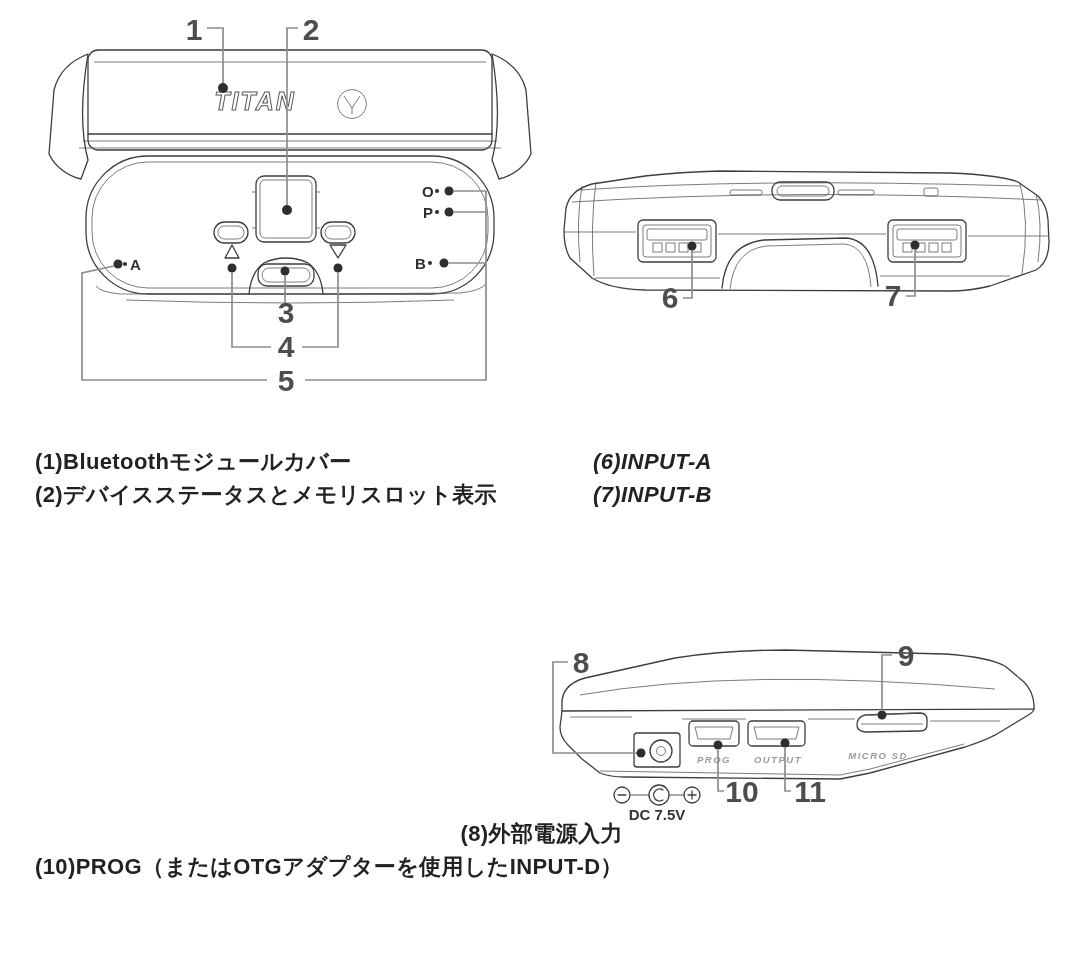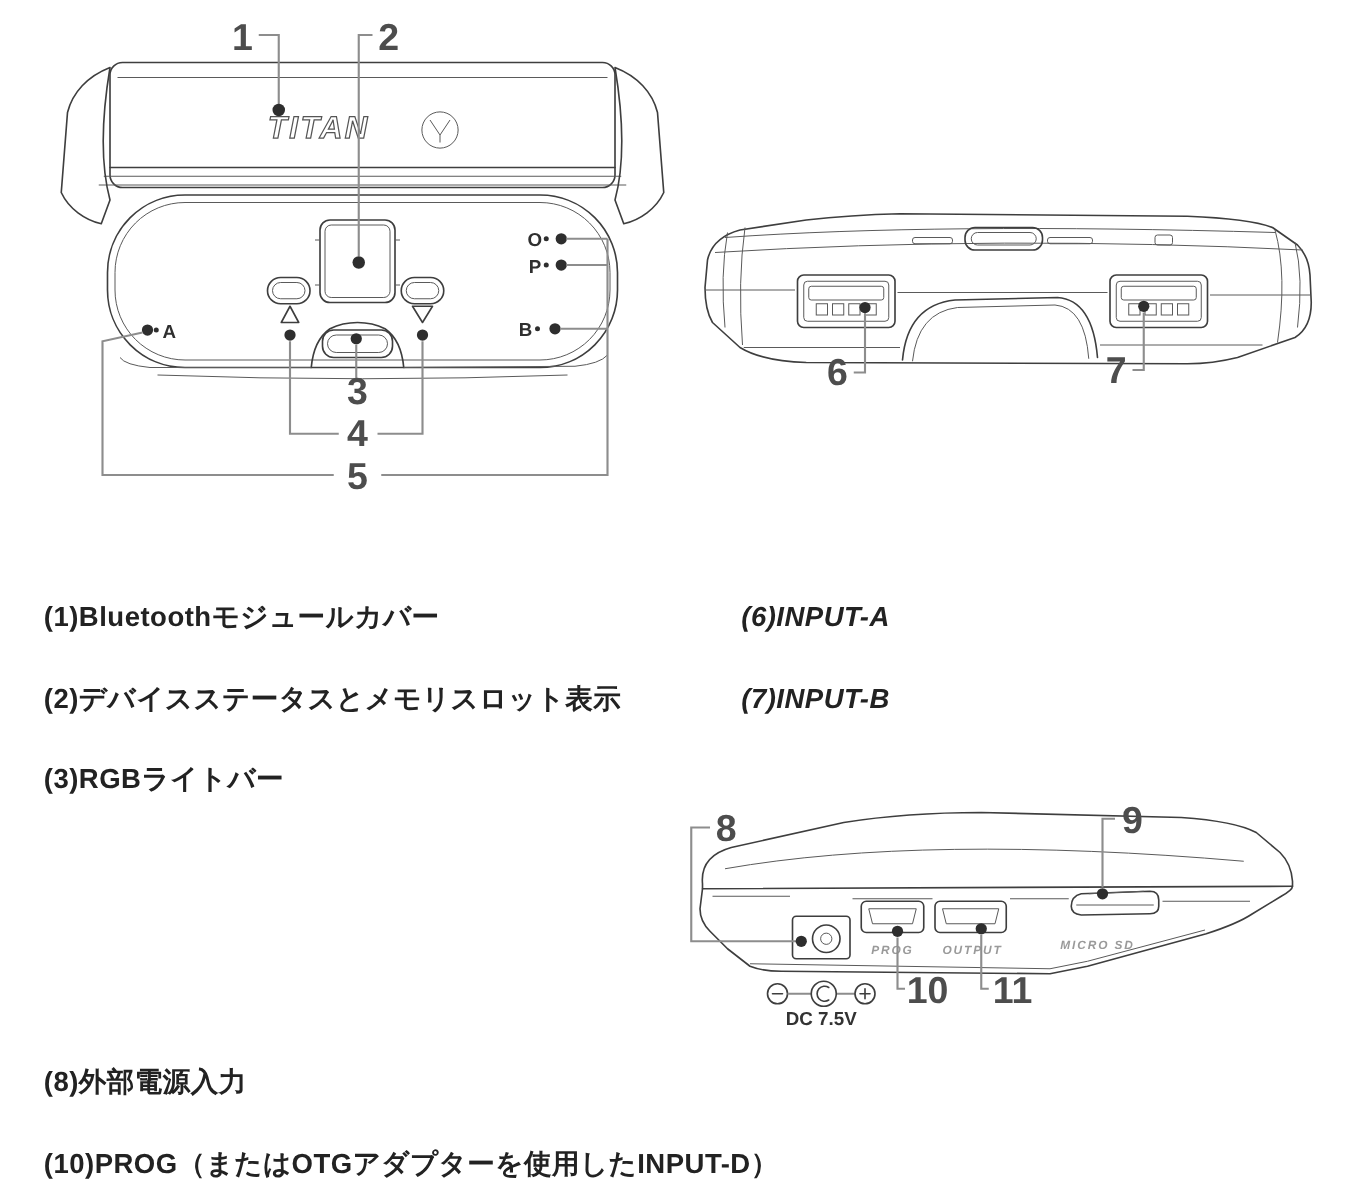--- a/index.html
+++ b/index.html
@@ -4,21 +4,21 @@
 <style>
   html,body{margin:0;padding:0;}
   body{
     width:1080px;height:961px;background:#ffffff;
     font-family:"Liberation Sans","DejaVu Sans",sans-serif;
     position:relative;overflow:hidden;color:#262626;
   }
   .stage{position:absolute;left:0;top:0;width:1080px;height:961px;}
   svg{position:absolute;overflow:visible;}
   .legend{position:absolute;font-weight:bold;font-size:22px;line-height:32.5px;color:#222;letter-spacing:.4px;white-space:nowrap;}
-  .legend .row{display:block;margin-top:32px;}
+  .legend .row{display:block;}
   .callout-num{font-weight:bold;fill:#4d4d4d;}
   .led-label{font-weight:bold;fill:#2f2f2f;}
   .engraved{fill:#9a9a9a;font-style:italic;font-weight:bold;letter-spacing:1.5px;}
   .line{stroke:#3e3e3e;stroke-width:1.3;fill:none;stroke-linecap:round;stroke-linejoin:round;}
   .thin{stroke:#5a5a5a;stroke-width:.8;fill:none;}
   .call{stroke:#8d8d8d;stroke-width:1.7;fill:none;}
   .dot{fill:#2e2e2e;stroke:none;}
 </style>
 </head>
 <body>
@@ -223,26 +223,25 @@
 
       <circle class="dot" cx="245" cy="118" r="4.5"></circle>
         <path class="call" d="M245 123 V166 H251"></path>
       <text class="callout-num" x="270" y="177" text-anchor="middle" font-size="30">11</text>
     </g>
   </svg>
 
   <div class="legend" style="left:35px;top:446px;">
     <span class="row"><span>(1)</span><span>Bluetoothモジュールカバー</span></span>
     <span class="row"><span>(2)</span><span>デバイスステータスとメモリスロット表示</span></span>
-    <span class="row"><span>(3)</span><span>RGBライトバー</span></span>
   </div>
 
   <div class="legend" style="left:593px;top:446px;font-style:italic;">
     <span class="row"><span>(6)</span><span>INPUT-A</span></span>
     <span class="row"><span>(7)</span><span>INPUT-B</span></span>
   </div>
 
-  <div class="legend" style="left:35px;top:818px;">
+  <div class="legend" style="left:35px;top:818px;text-align:right;">
     <span class="row"><span>(8)</span><span>外部電源入力</span></span>
     <span class="row"><span>(10)</span><span>PROG（またはOTGアダプターを使用したINPUT-D）</span></span>
   </div>
 
 </div>
 
 </body></html>

